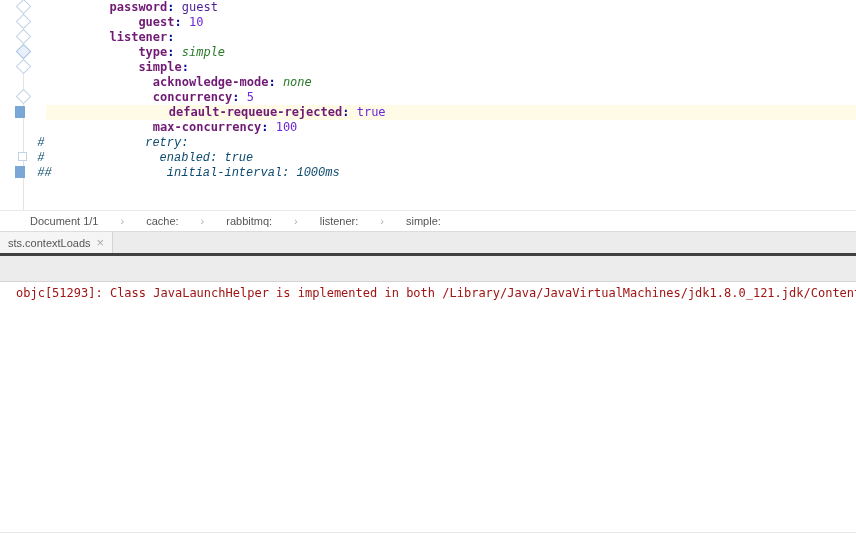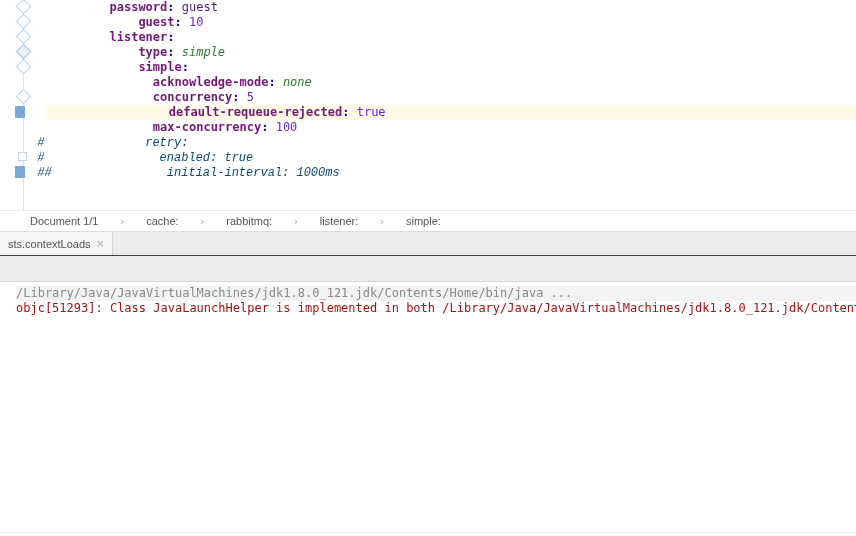--- a/index.html
+++ b/index.html
@@ -49,21 +49,21 @@
     height: 22px; display: flex; align-items: center; gap: 20px;
     padding: 0 6px 0 30px; font-family: -apple-system, "Helvetica Neue", Arial, sans-serif;
     font-size: 11px; color: #555; border-top: 1px solid #eaeaea; border-bottom: 1px solid #dcdcdc; background: #fff;
   }
   .crumb { color: #555; }
   .sep { color: #b0b0b0; margin: 0 2px; }
 
   
   .tabs-row {
     height: 24px; background: #ececec; display: flex; align-items: stretch;
-    border-bottom: 1px solid #404040;
+    border-bottom: 3px solid #404040;
   }
   .tab {
     display: flex; align-items: center; gap: 6px; padding: 0 8px;
     background: #f5f5f5; border-right: 1px solid #d4d4d4;
     font-family: -apple-system, "Helvetica Neue", Arial, sans-serif; font-size: 11px; color: #555;
   }
   .tab .close { color: #aaa; font-size: 13px; line-height: 1; }
 
   
   .tool-header {
@@ -154,18 +154,17 @@
   <div class="tabs-row">
     <div class="tab">
       <span>sts.contextLoads</span>
       <span class="close">×</span>
     </div>
   </div>
 
   <div class="tool-header"></div>
 
   <div class="console">
-    <div class="c-line c-grey">/Library/Java/JavaVirtualMachines/jdk1.8.0_121.jdk/Contents/Home/bin/java ...</div>
     <div class="c-line c-red">objc[51293]: Class JavaLaunchHelper is implemented in both /Library/Java/JavaVirtualMachines/jdk1.8.0_121.jdk/Contents/H</div>
   </div>
 
   <div class="status-bar"></div>
 </div>
 
 </body></html>

